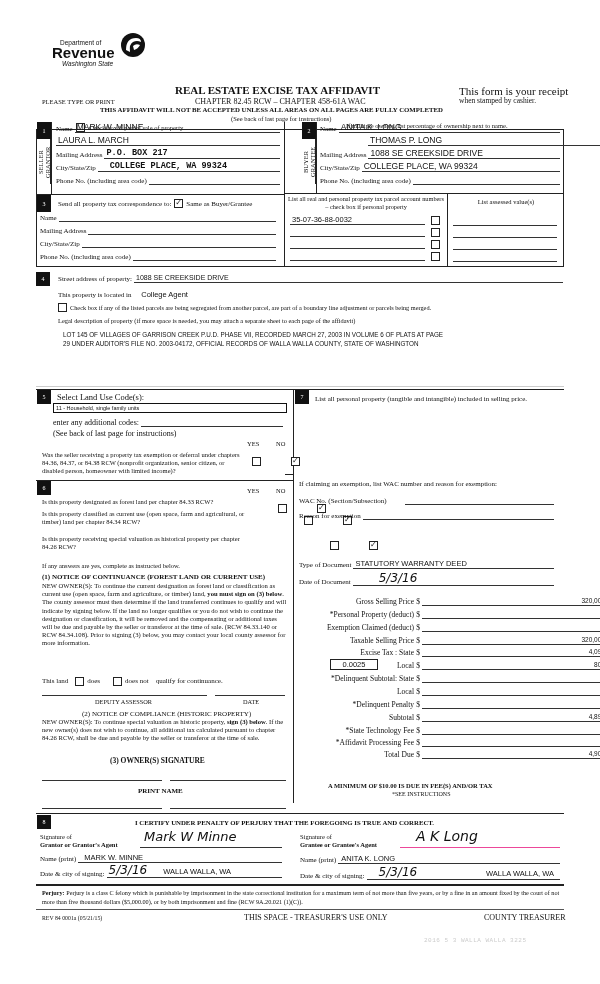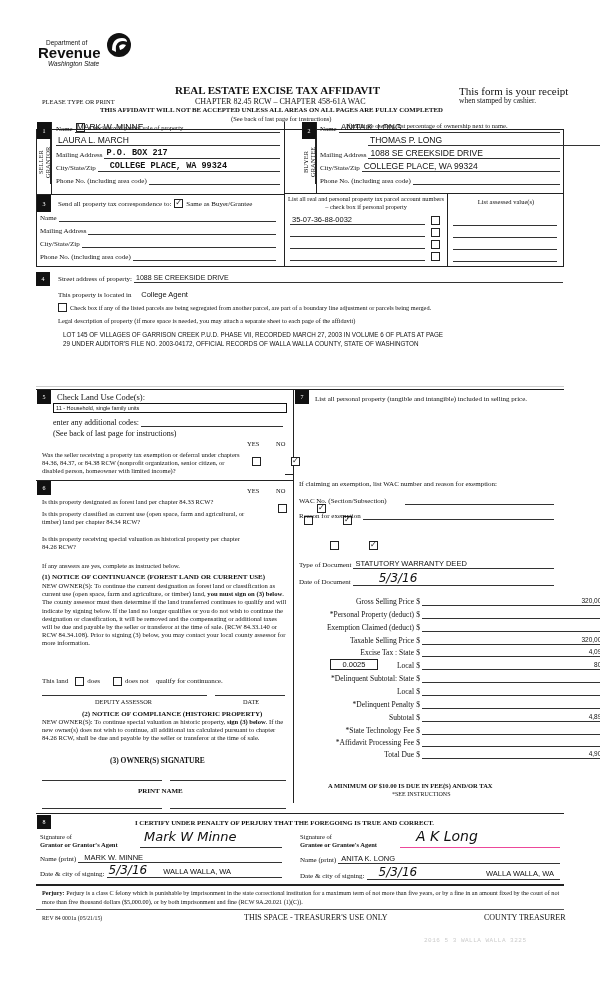--- a/index.html
+++ b/index.html
@@ -23,21 +23,21 @@
 .money .d{width:8px;text-align:center}
 .money .v{width:195px;border-bottom:1px solid #333;text-align:right;font-family:"Liberation Sans",sans-serif;font-size:6.5px;height:10px;line-height:10px;padding-right:3px}
 .q{position:absolute;font-size:6.5px;line-height:8px}
 </style>
 </head>
 <body>
 
 
 
 
-<div class="abs" style="left:38px;top:37px;width:95px;height:30px;">
+<div class="abs" style="left:52px;top:37px;width:95px;height:30px;">
   <div class="abs sans" style="left:8px;top:2px;font-size:6.5px;">Department of</div>
   <div class="abs sans" style="left:0;top:8px;font-size:15px;font-weight:bold;line-height:15px;">Revenue</div>
   <div class="abs sans" style="left:10px;top:23px;font-size:6.5px;font-style:italic;">Washington State</div>
   <svg class="abs" style="left:68px;top:-5px" width="26" height="26" viewBox="0 0 26 26">
     <circle cx="13" cy="13" r="12" fill="#111"></circle>
     <path d="M6 18 Q6 6 16 6 Q21 6 21 10 Q17 8 13 10 Q9 12 10 20 Z" fill="#fff"></path>
     <path d="M13 14 Q16 11 20 13 Q18 17 14 18 Z" fill="#fff"></path>
   </svg>
 </div>
 
@@ -179,21 +179,21 @@
 </div>
 <div class="abs" style="left:58px;top:317px;font-size:6.4px;white-space:nowrap;">Legal description of property (if more space is needed, you may attach a separate sheet to each page of the affidavit)</div>
 <div class="abs sans" style="left:63px;top:331px;font-size:6.3px;white-space:nowrap;">LOT 145 OF VILLAGES OF GARRISON CREEK P.U.D. PHASE VII, RECORDED MARCH 27, 2003 IN VOLUME 6 OF PLATS AT PAGE</div>
 <div class="abs sans" style="left:63px;top:340px;font-size:6.3px;white-space:nowrap;">29 UNDER AUDITOR'S FILE NO. 2003-04172, OFFICIAL RECORDS OF WALLA WALLA COUNTY, STATE OF WASHINGTON</div>
 <div class="abs" style="left:36px;top:386px;width:528px;height:1px;background:#ccc;"></div>
 
 
 <div class="abs" style="left:293px;top:389px;width:1px;height:414px;background:#222;"></div>
 <div class="abs" style="left:36px;top:389px;width:528px;height:1px;background:#222;"></div>
 <div class="num" style="left:37px;top:390px;">5</div>
-<div class="abs" style="left:57px;top:392px;font-size:8.5px;">Check Land Use Code(s):</div>
+<div class="abs" style="left:57px;top:392px;font-size:8.5px;">Select Land Use Code(s):</div>
 <div class="abs sans" style="left:53px;top:403px;width:234px;height:10px;border:1.5px solid #111;font-size:5.5px;line-height:8px;padding-left:2px;">11 - Household, single family units</div>
 <div class="row" style="left:53px;top:416px;width:230px;">
   <span style="font-size:8px;">enter any additional codes:</span>
   <span class="fill"></span>
 </div>
 <div class="abs" style="left:53px;top:429px;font-size:8px;">(See back of last page for instructions)</div>
 <div class="abs" style="left:247px;top:440px;font-size:6.5px;">YES</div>
 <div class="abs" style="left:276px;top:440px;font-size:6.5px;">NO</div>
 <div class="q" style="left:42px;top:451px;width:205px;">Was the seller receiving a property tax exemption or deferral under chapters 84.36, 84.37, or 84.38 RCW (nonprofit organization, senior citizen, or disabled person, homeowner with limited income)?</div>
 <span class="cb abs" style="left:252px;top:451px;"></span>
@@ -224,21 +224,21 @@
   <span class="cb" style="margin-left:4px;"></span>
   <span>does</span>
   <span class="cb" style="margin-left:10px;"></span>
   <span>does not</span>
   <span style="margin-left:4px;">qualify for continuance.</span>
 </div>
 <div class="abs" style="left:42px;top:695px;width:165px;height:1px;background:#333;"></div>
 <div class="abs" style="left:215px;top:695px;width:70px;height:1px;background:#333;"></div>
 <div class="abs" style="left:95px;top:698px;font-size:6.3px;">DEPUTY ASSESSOR</div>
 <div class="abs" style="left:243px;top:698px;font-size:6.3px;">DATE</div>
-<div class="abs" style="left:66px;top:710px;font-size:7px;font-weight:bold;white-space:nowrap;padding-left:16px;">(2) NOTICE OF COMPLIANCE (HISTORIC PROPERTY)</div>
+<div class="abs" style="left:66px;top:710px;font-size:7px;font-weight:normal;white-space:nowrap;padding-left:16px;">(2) NOTICE OF COMPLIANCE (HISTORIC PROPERTY)</div>
 <div class="abs" style="left:42px;top:718px;width:245px;font-size:6.6px;line-height:8px;">
   <span>NEW OWNER(S): To continue special valuation as historic property, </span><b>sign (3) below</b><span>. If the new owner(s) does not wish to continue, all additional tax calculated pursuant to chapter 84.26 RCW, shall be due and payable by the seller or transferor at the time of sale.</span>
 </div>
 <div class="abs" style="left:110px;top:756px;font-size:7.5px;font-weight:bold;">(3)  OWNER(S) SIGNATURE</div>
 <div class="abs" style="left:42px;top:780px;width:120px;height:1px;background:#333;"></div>
 <div class="abs" style="left:170px;top:780px;width:116px;height:1px;background:#333;"></div>
 <div class="abs" style="left:138px;top:787px;font-size:7px;font-weight:bold;">PRINT NAME</div>
 <div class="abs" style="left:42px;top:808px;width:120px;height:1px;background:#333;"></div>
 <div class="abs" style="left:170px;top:808px;width:116px;height:1px;background:#333;"></div>
 

